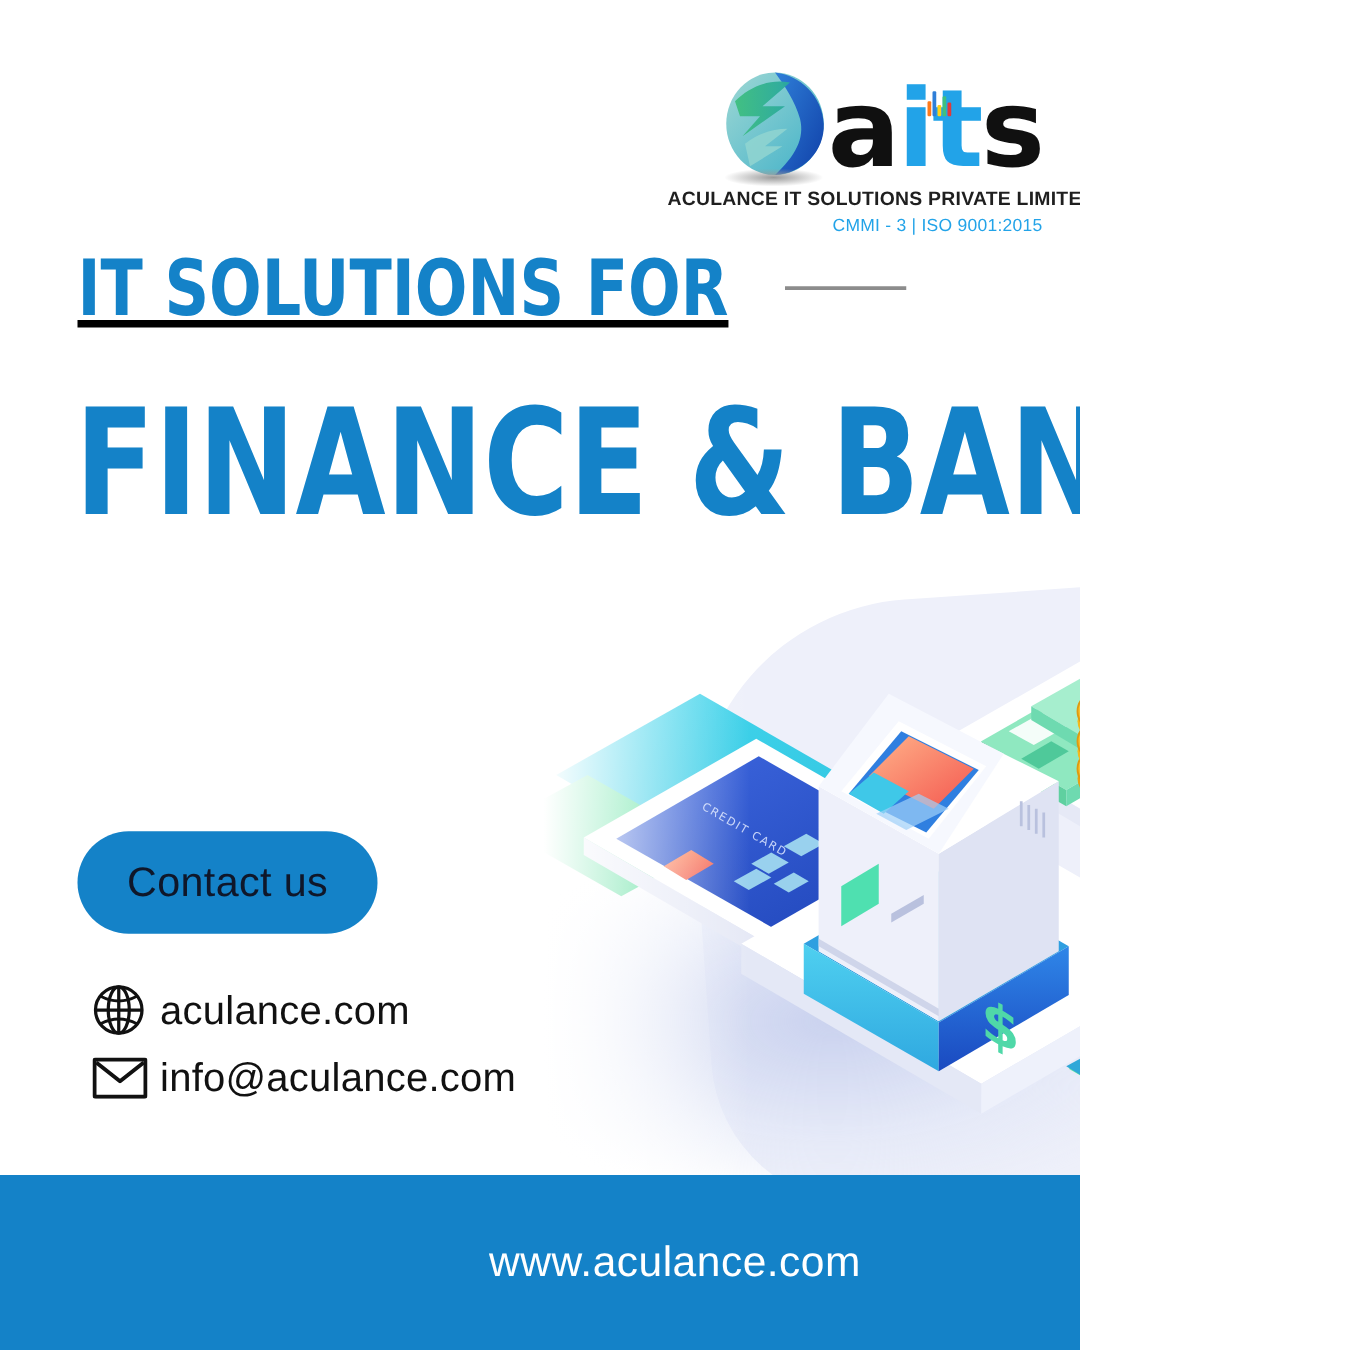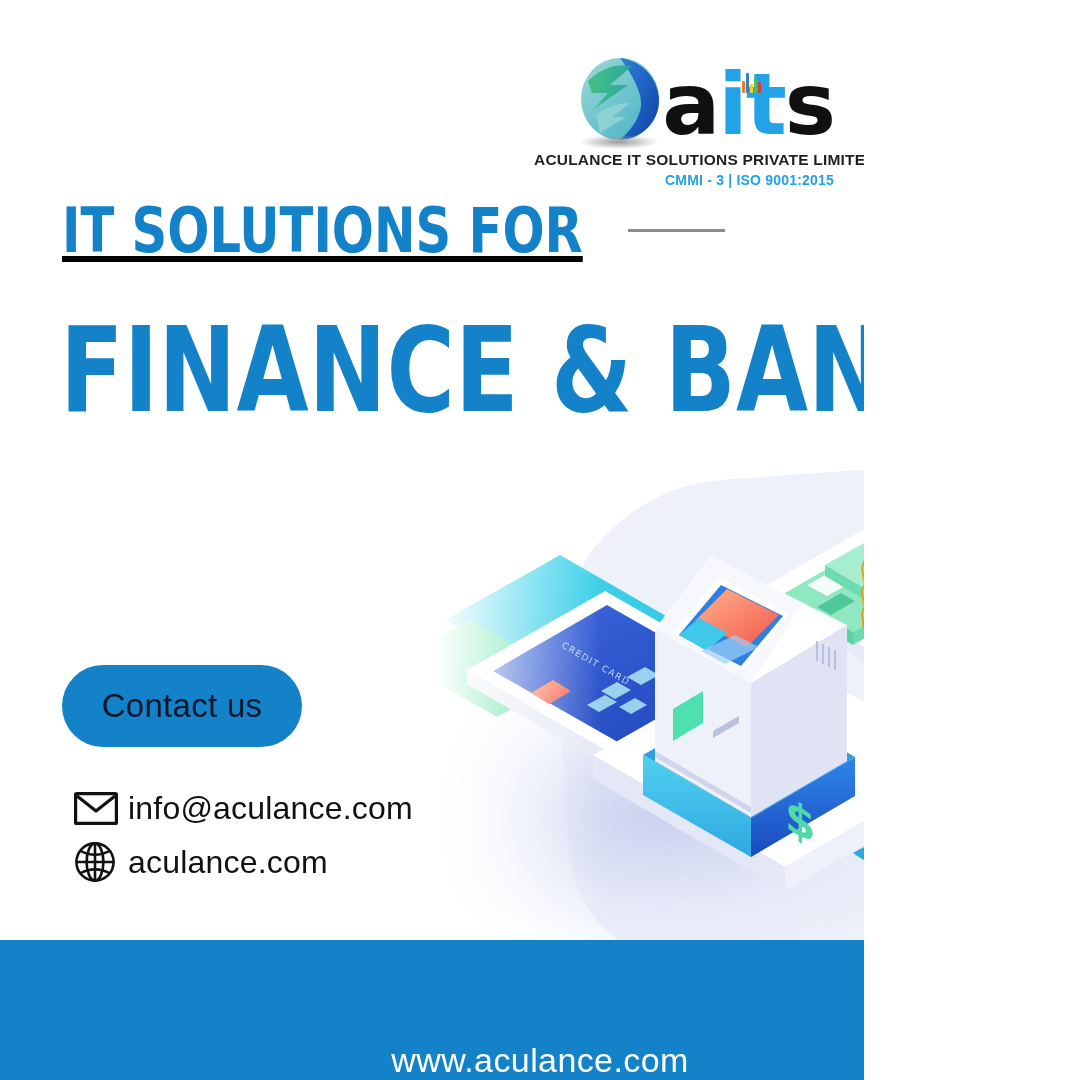--- a/index.html
+++ b/index.html
@@ -27,21 +27,21 @@
   .logo-a{font-size:86px;color:#101010;font-family:"DejaVu Sans",sans-serif;}
   .logo-i{font-size:86px;color:#22a3e8;font-family:"DejaVu Sans",sans-serif;}
   .logo-t{font-size:86px;color:#22a3e8;font-family:"DejaVu Sans",sans-serif;}
   .logo-s{font-size:86px;color:#101010;font-family:"DejaVu Sans",sans-serif;}
   .logo-dots{position:absolute;left:0;top:0;width:20px;height:22px;display:flex;gap:1px;align-items:flex-end;}
   .logo-dots i{display:block;width:3px;border-radius:1px;}
   .globe-shadow{position:absolute;left:6px;bottom:-2px;width:78px;height:14px;
       background:radial-gradient(ellipse at center,#9a9a9a 0%,rgba(170,170,170,0) 72%);}
   .logo-name{font-size:15.5px;font-weight:bold;color:#1f1f1f;letter-spacing:.2px;margin-top:4px;
       white-space:nowrap;}
-  .logo-cert{font-size:14px;font-weight:bold;color:#22a3e8;letter-spacing:.2px;margin-top:3px;
+  .logo-cert{font-size:14px;font-weight:normal;color:#22a3e8;letter-spacing:.2px;margin-top:3px;
       white-space:nowrap;}
 
   
   .head-row{position:absolute;left:62px;top:202px;display:flex;align-items:center;text-decoration:underline;}
   .head-small{font-family:"DejaVu Sans",sans-serif;font-weight:bold;font-size:62px;line-height:.92;
       color:#1482c8;letter-spacing:0px;transform:scaleX(.80);transform-origin:left center;
       white-space:nowrap;}
   .head-rule{width:97px;height:3px;background:#8c8c8c;margin-left:-85px;}
   .head-big{position:absolute;left:60px;top:316px;
       font-family:"DejaVu Sans",sans-serif;font-weight:bold;font-size:118px;line-height:.92;
@@ -54,21 +54,21 @@
       display:flex;align-items:center;justify-content:center;}
 
   
   .contacts{position:absolute;left:74px;top:782px;}
   .crow{display:flex;align-items:center;height:52px;margin-bottom:2px;}
   .cicon{width:54px;display:flex;align-items:center;justify-content:flex-start;}
   .ctext{font-size:32px;color:#111111;font-family:"Liberation Sans",sans-serif;letter-spacing:.2px;}
 
   
   .footer{position:absolute;left:0;bottom:0;width:1080px;height:140px;background:#1482c8;
-      display:flex;align-items:flex-end;justify-content:center;}
+      display:flex;align-items:center;justify-content:center;}
   .footer-url{color:#ffffff;font-size:34px;font-family:"Liberation Sans",sans-serif;letter-spacing:.4px;}
 
   
   .illo{position:absolute;left:355px;top:455px;width:725px;height:490px;}
   .illo svg{display:block;}
 </style>
 </head>
 <body>
 
 <div id="poster">
@@ -274,40 +274,40 @@
   </div>
 
   <div class="bg-fade-left"></div>
 
   <button class="cta">Contact us</button>
 
   <div class="contacts">
 
     <div class="crow">
       <span class="cicon">
-        <svg width="44" height="33" viewBox="0 0 44 33">
-          <rect x="1.6" y="1.6" width="40.8" height="29.8" rx="1" fill="none" stroke="#111" stroke-width="3.2"></rect>
-          <path d="M3 4 L22 19 L41 4" fill="none" stroke="#111" stroke-width="3.2" stroke-linejoin="round"></path>
-        </svg>
-      </span>
-      <span class="ctext">info@aculance.com</span>
-    </div>
-
-    <div class="crow">
-      <span class="cicon">
         <svg width="42" height="42" viewBox="0 0 42 42">
           <circle cx="21" cy="21" r="18.6" fill="none" stroke="#111" stroke-width="2.6"></circle>
           <ellipse cx="21" cy="21" rx="8.4" ry="18.6" fill="none" stroke="#111" stroke-width="2.6"></ellipse>
           <line x1="2.4" y1="21" x2="39.6" y2="21" stroke="#111" stroke-width="2.6"></line>
           <path d="M6.5 10 Q21 17.5 35.5 10" fill="none" stroke="#111" stroke-width="2.4"></path>
           <path d="M6.5 32 Q21 24.5 35.5 32" fill="none" stroke="#111" stroke-width="2.4"></path>
           <line x1="21" y1="2.4" x2="21" y2="39.6" stroke="#111" stroke-width="2.6"></line>
         </svg>
       </span>
       <span class="ctext">aculance.com</span>
     </div>
+
+    <div class="crow">
+      <span class="cicon">
+        <svg width="44" height="33" viewBox="0 0 44 33">
+          <rect x="1.6" y="1.6" width="40.8" height="29.8" rx="1" fill="none" stroke="#111" stroke-width="3.2"></rect>
+          <path d="M3 4 L22 19 L41 4" fill="none" stroke="#111" stroke-width="3.2" stroke-linejoin="round"></path>
+        </svg>
+      </span>
+      <span class="ctext">info@aculance.com</span>
+    </div>
   </div>
 
   <div class="footer">
     <span class="footer-url">www.aculance.com</span>
   </div>
 
 </div>
 
 </body></html>

